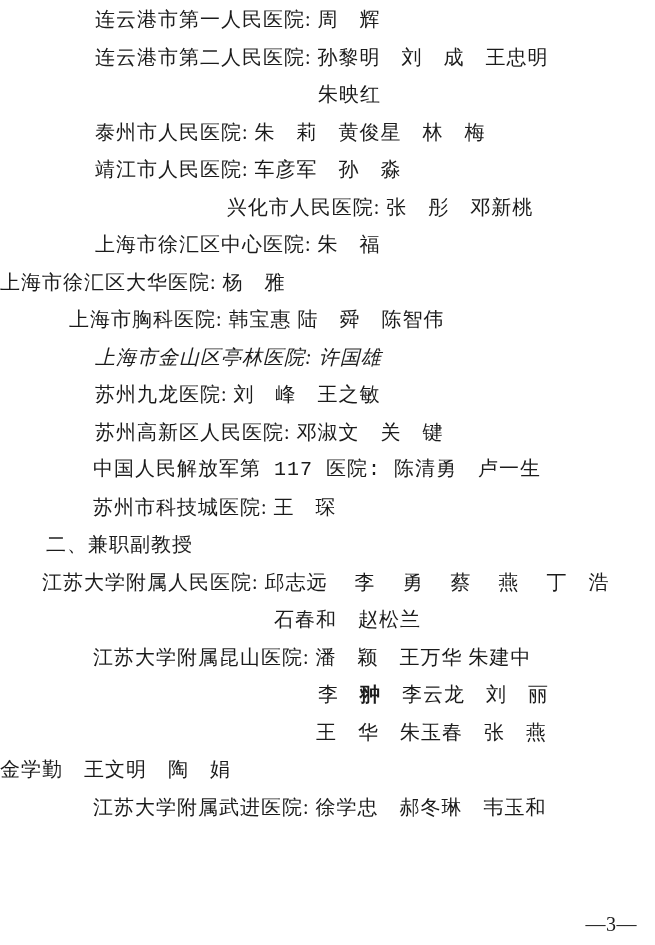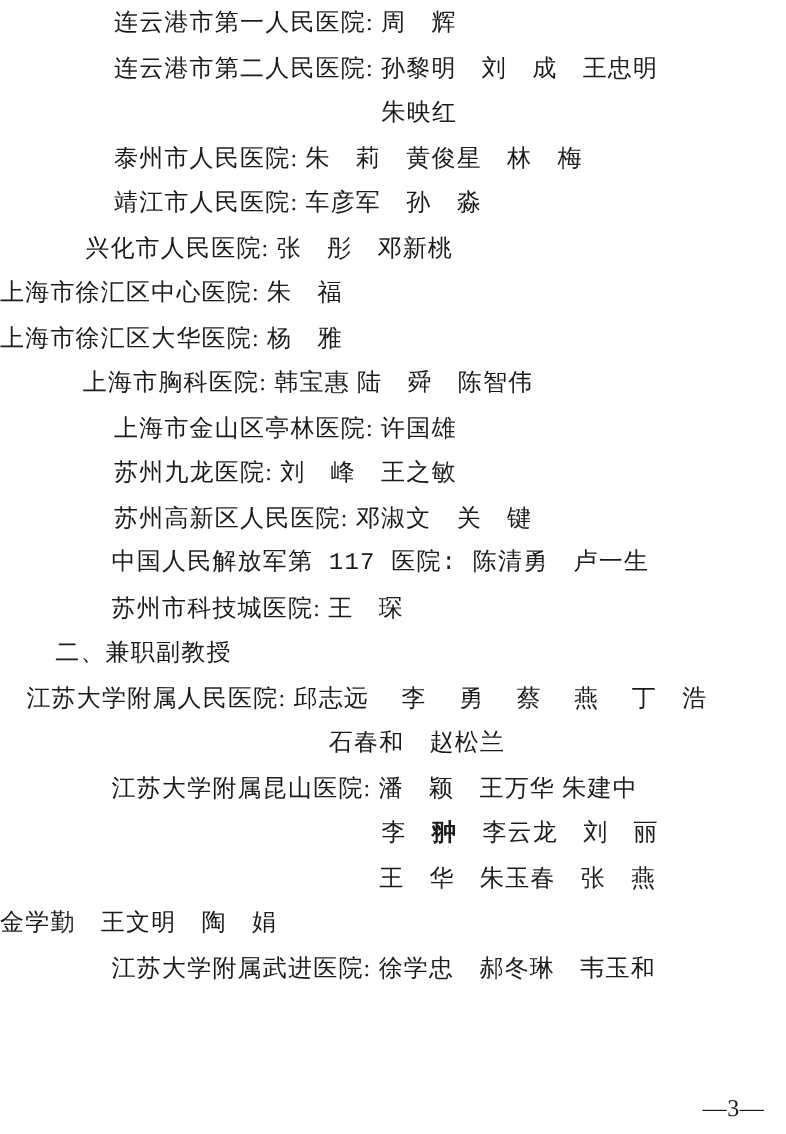--- a/index.html
+++ b/index.html
@@ -40,31 +40,31 @@
 </head>
 <body>
 
 <div class="page">
   <div class="doc" id="doc">
       <div class="line" style="padding-left: 95px;"><span>连云港市第一人民医院: 周　辉</span></div>
       <div class="line" style="padding-left: 95px;"><span>连云港市第二人民医院: 孙黎明　刘　成　王忠明</span></div>
       <div class="line" style="padding-left: 318px;"><span>朱映红</span></div>
       <div class="line" style="padding-left: 95px;"><span>泰州市人民医院: 朱　莉　黄俊星　林　梅</span></div>
       <div class="line" style="padding-left: 95px;"><span>靖江市人民医院: 车彦军　孙　淼</span></div>
-      <div class="line" style="padding-left: 71px;"><span>兴化市人民医院: 张　彤　邓新桃</span></div>
-      <div class="line" style=""><span>上海市徐汇区中心医院: 朱　福</span></div>
+      <div class="line" style="padding-left: 105px; text-align: center;"><span>兴化市人民医院: 张　彤　邓新桃</span></div>
+      <div class="line" style="padding-left: 95px;"><span>上海市徐汇区中心医院: 朱　福</span></div>
       <div class="line" style=""><span>上海市徐汇区大华医院: 杨　雅</span></div>
       <div class="line" style="padding-left: 69px;"><span>上海市胸科医院: 韩宝惠 陆　舜　陈智伟</span></div>
-      <div class="line" style="padding-left: 95px;"><span>上海市金山区亭林医院: 许国雄</span></div>
+      <div class="line" style="padding-left: 95px; font-style: italic;"><span>上海市金山区亭林医院: 许国雄</span></div>
       <div class="line" style="padding-left: 95px;"><span>苏州九龙医院: 刘　峰　王之敏</span></div>
       <div class="line" style="padding-left: 95px;"><span>苏州高新区人民医院: 邓淑文　关　键</span></div>
       <div class="line" style="padding-left: 93px; font-family: Liberation Mono, monospace;"><span>中国人民解放军第 117 医院: 陈清勇　卢一生</span></div>
       <div class="line" style="padding-left: 93px;"><span>苏州市科技城医院: 王　琛</span></div>
       <div class="line" style="padding-left: 46px;"><span>二、兼职副教授</span></div>
-      <div class="line" style="padding-left: 22px;"><span>江苏大学附属人民医院: 邱志远　 李　 勇　 蔡　 燕　 丁　浩</span></div>
+      <div class="line" style="padding-left: 42px;"><span>江苏大学附属人民医院: 邱志远　 李　 勇　 蔡　 燕　 丁　浩</span></div>
       <div class="line" style="padding-left: 274px;"><span>石春和　赵松兰</span></div>
       <div class="line" style="padding-left: 93px;"><span>江苏大学附属昆山医院: 潘　颖　王万华 朱建中</span></div>
       <div class="line" style="padding-left: 318px;"><span>李　</span><span class="b">翀</span><span>　李云龙　刘　丽</span></div>
       <div class="line" style="padding-left: 316px;"><span>王　华　朱玉春　张　燕</span></div>
       <div class="line" style=""><span>金学勤　王文明　陶　娟</span></div>
       <div class="line" style="padding-left: 93px;"><span>江苏大学附属武进医院: 徐学忠　郝冬琳　韦玉和</span></div>
     </div>
   <div class="footer">—3—</div>
 </div>
 

